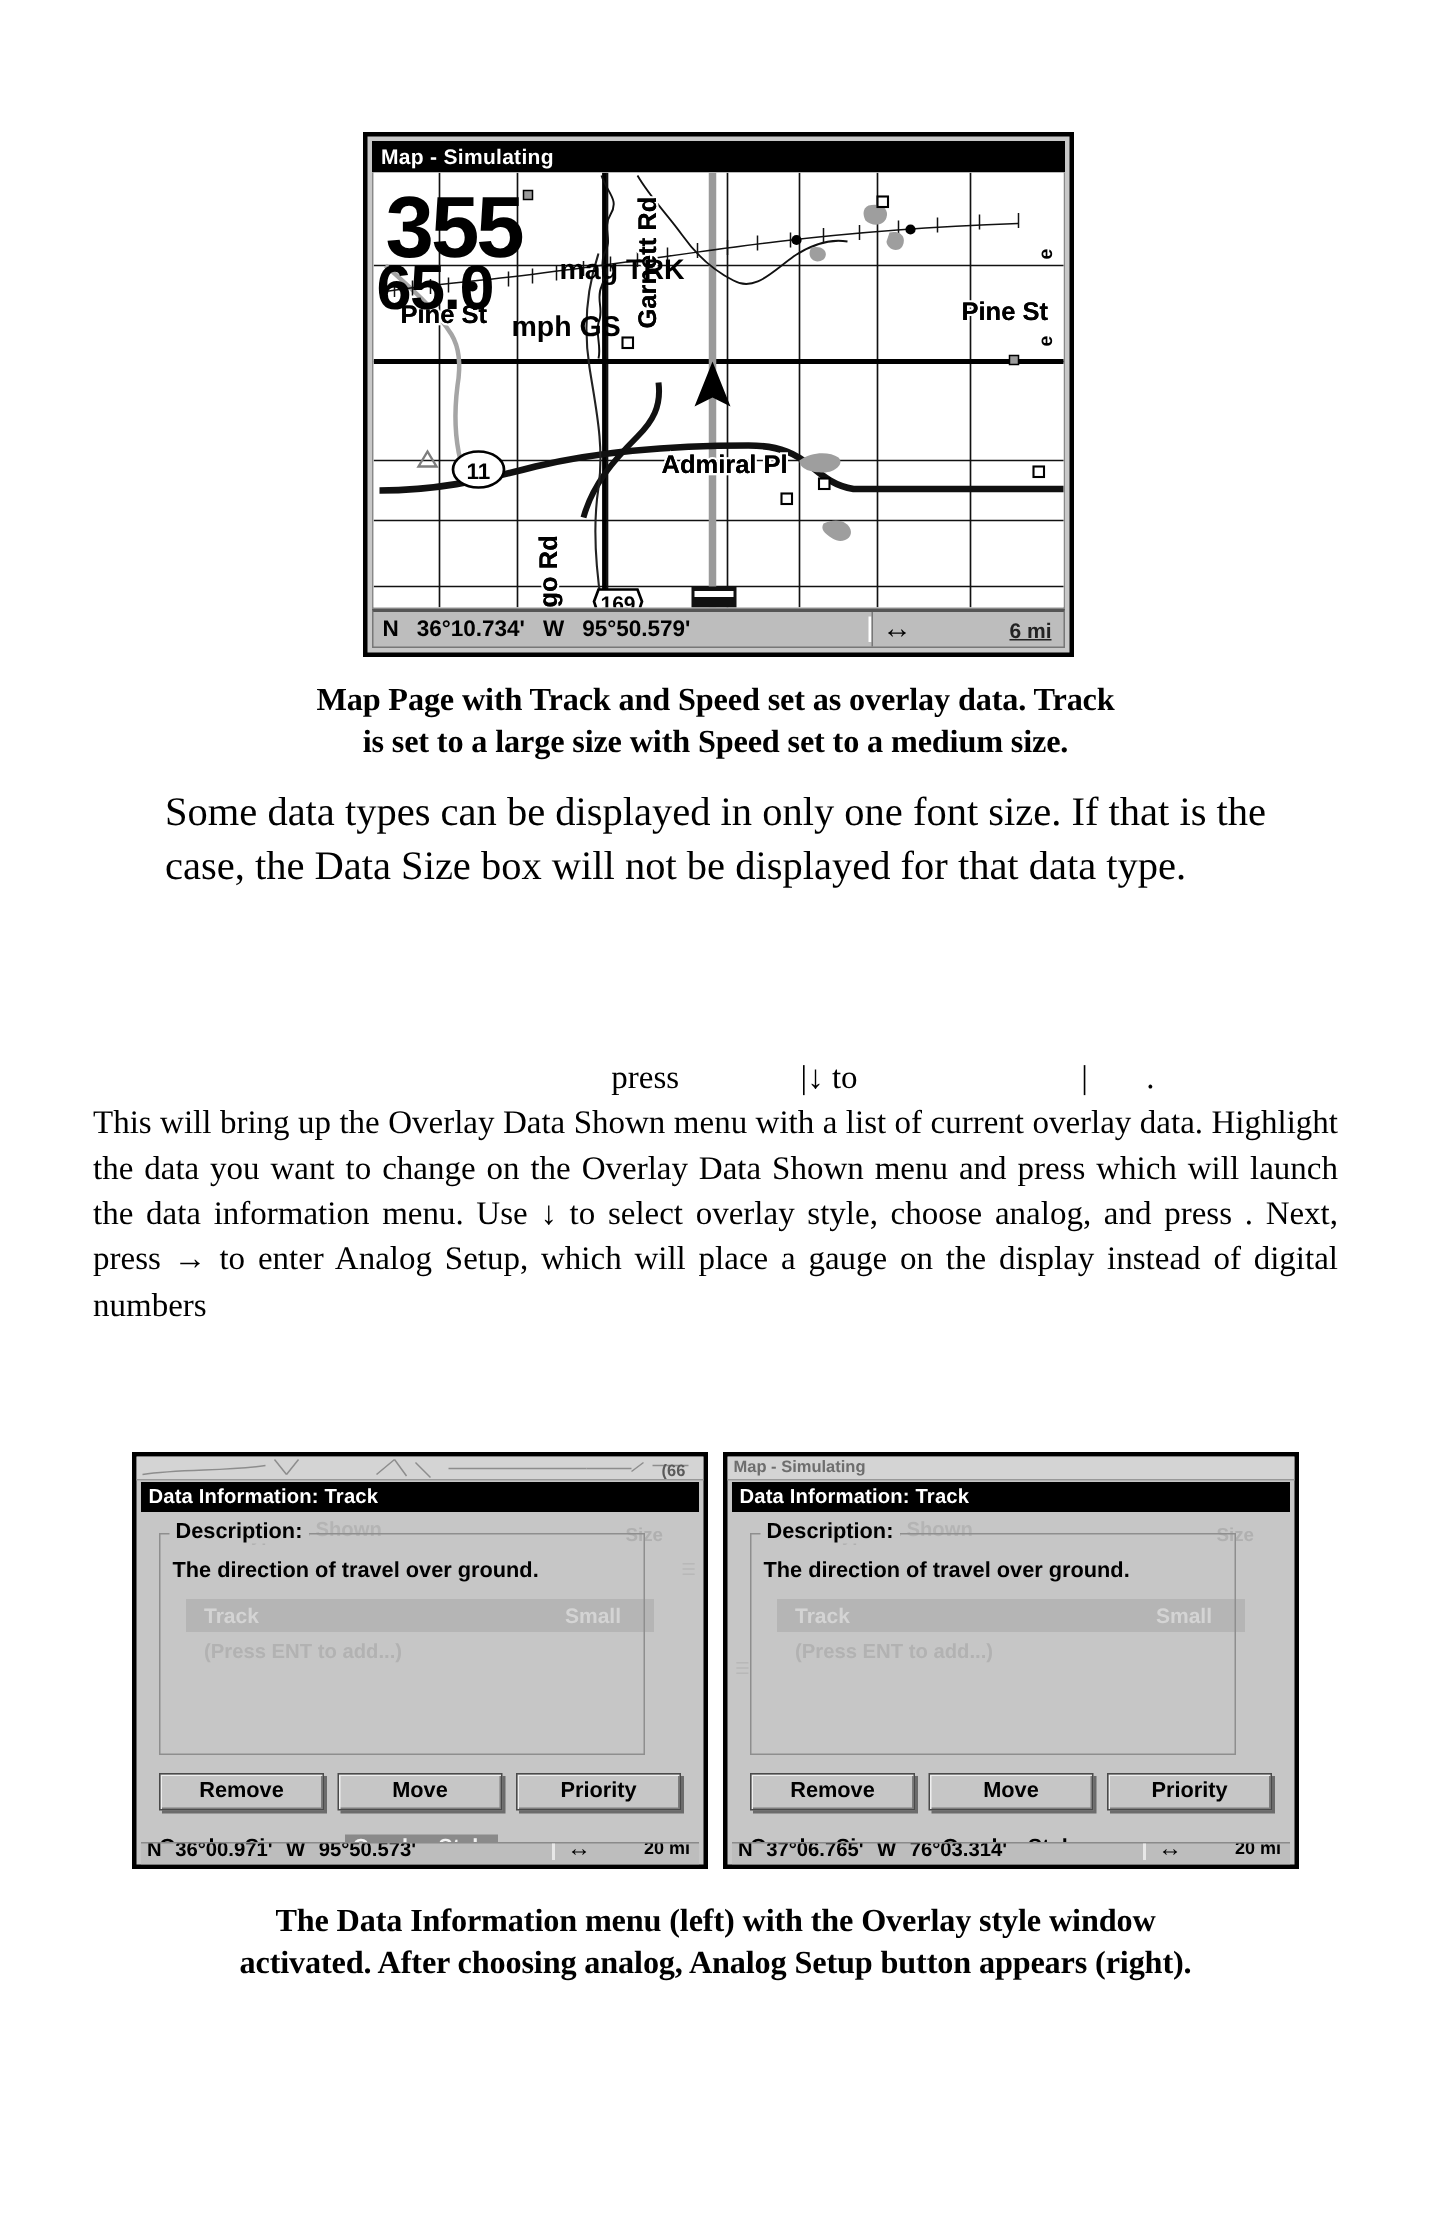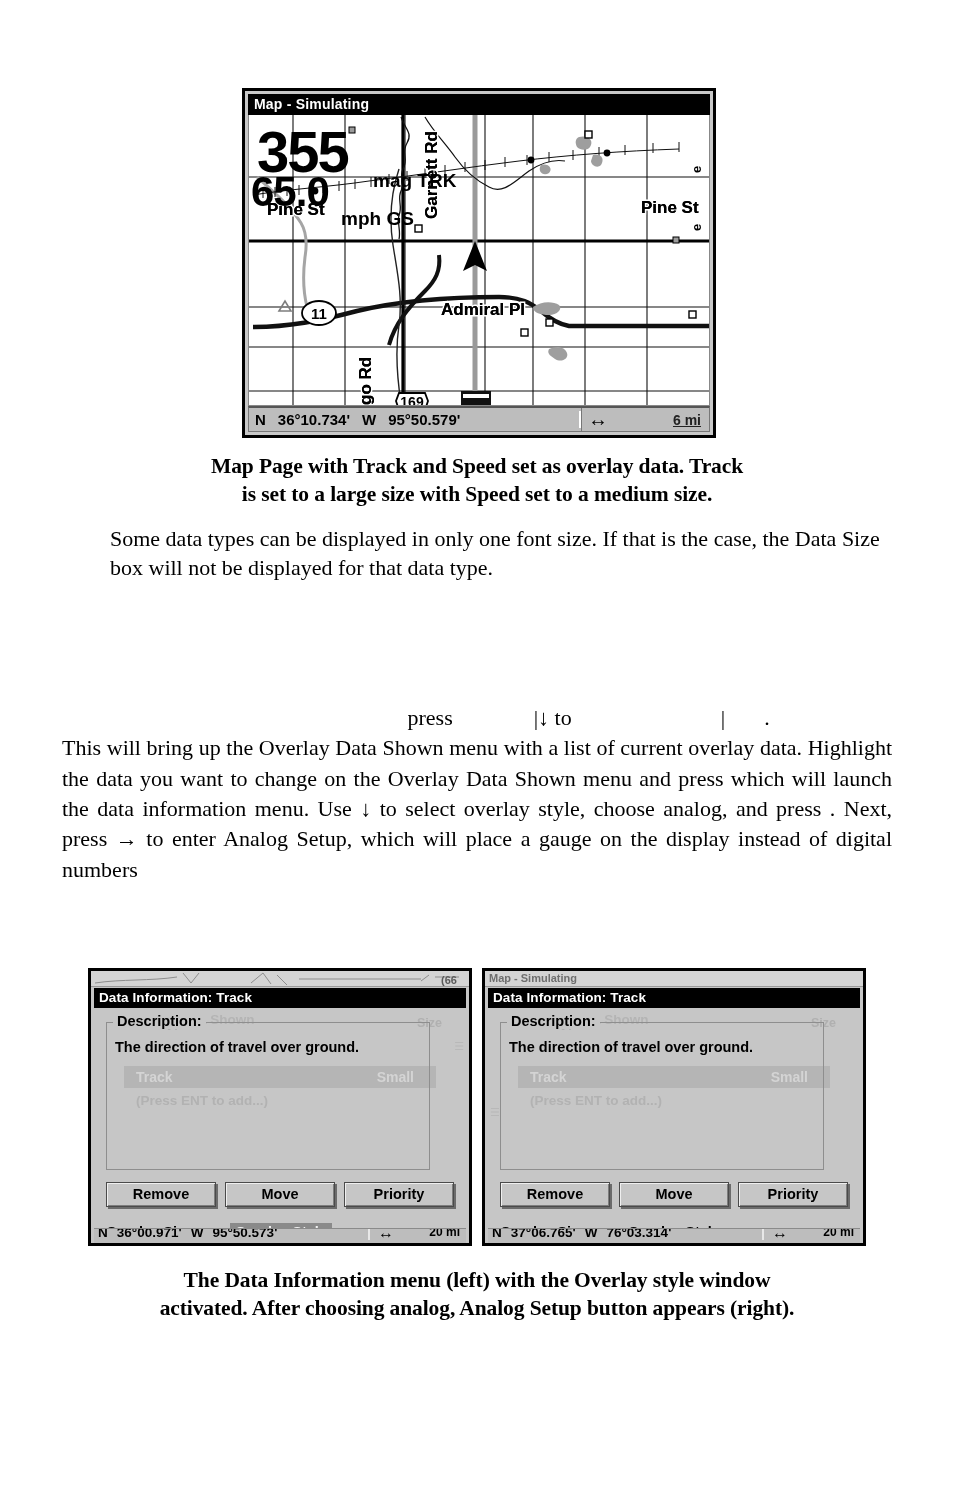--- a/index.html
+++ b/index.html
@@ -21,21 +21,21 @@
     letter-spacing:-0.1px;
   }
 
   .note-head {
     font-weight:bold;
     font-size:24px;
     margin:0;
     letter-spacing:0.2px;
   }
   .note-body {
-    font-size:22px;
+    font-size:27px;
     line-height:1.33;
     margin:4px 0 0 48px;
   }
 
   .para {
     font-size:22px;
     line-height:1.38;
     text-align:justify;
     text-justify:inter-word;
     margin:0;

